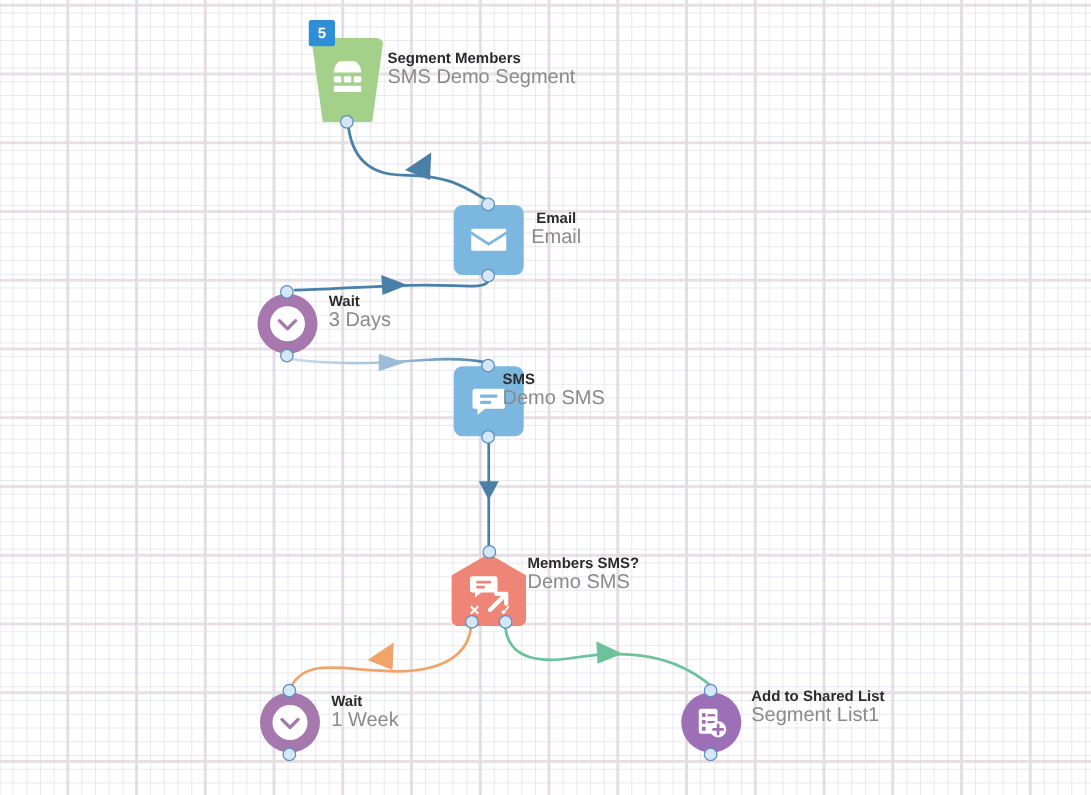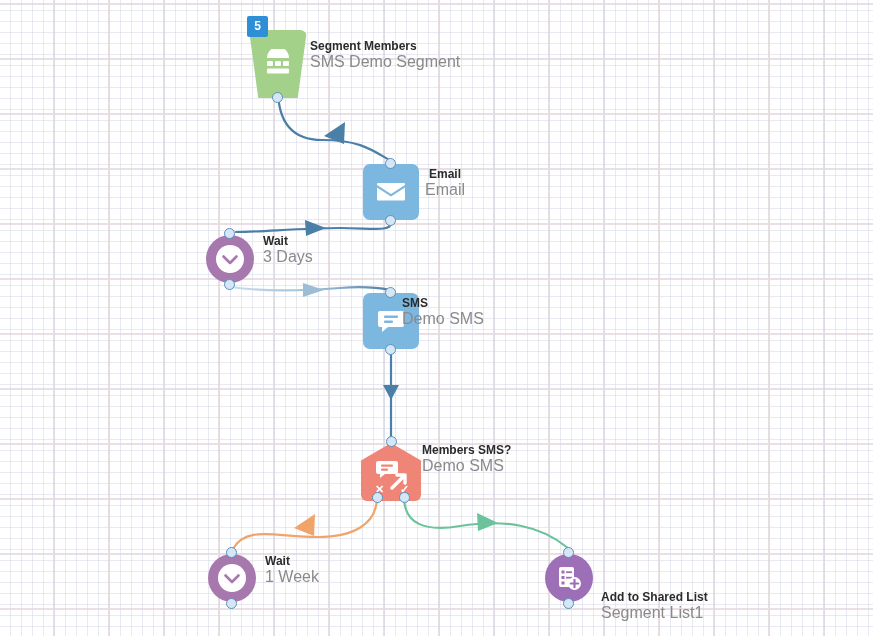--- a/index.html
+++ b/index.html
@@ -214,18 +214,18 @@
         <rect x="7.5" y="13" width="3" height="3" fill="#9c6fb6"></rect>
         <rect x="12" y="13.8" width="6" height="1.8" fill="#9c6fb6"></rect>
         <rect x="7.5" y="18.5" width="3" height="3" fill="#9c6fb6"></rect>
         <circle cx="20.5" cy="20.5" r="6.5" fill="#ffffff"></circle>
         <path d="M20.5,16.8 v7.4 M16.8,20.5 h7.4" stroke="#9c6fb6" stroke-width="2.2" stroke-linecap="round"></path>
       </svg>
     </div>
     <div class="port" style="left:18px;top:-7px;"></div>
     <div class="port" style="left:18px;top:44px;"></div>
   </div>
-  <div class="labels" style="left:601px;top:550px;margin-top:40px;">
+  <div class="labels" style="left:601px;top:550px;">
     <div class="lbl-title">Add to Shared List</div>
     <div class="lbl-sub">Segment List1</div>
   </div>
 
 </div>
 
 </body></html>

